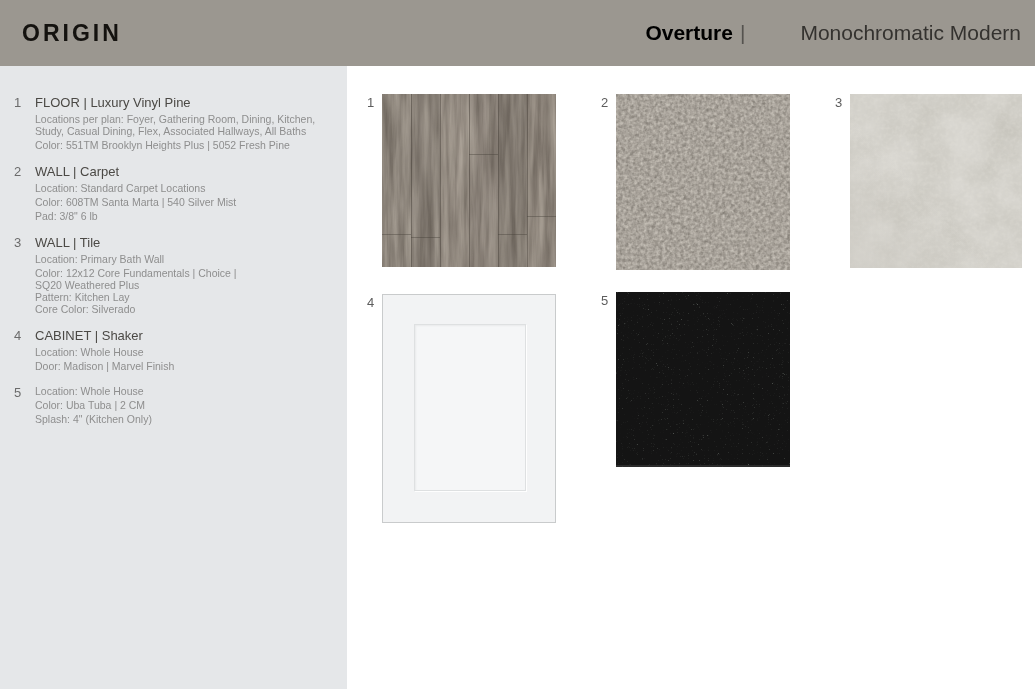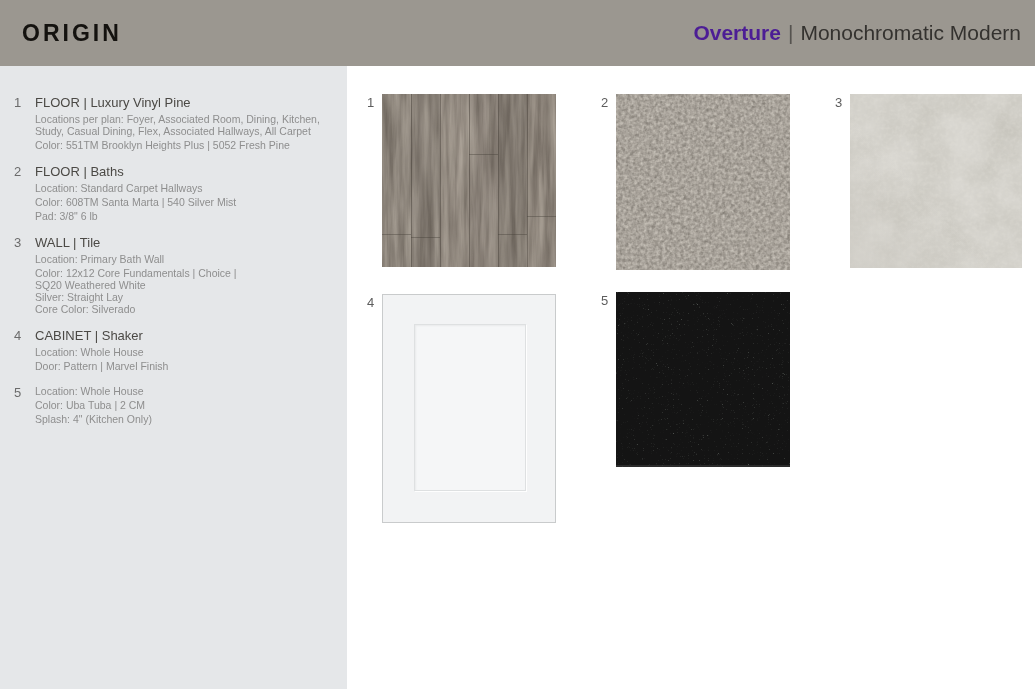--- a/index.html
+++ b/index.html
@@ -11,23 +11,23 @@
   
   .header{
     position:absolute;left:0;top:0;width:1035px;height:66px;
     background:#9b9790;display:flex;align-items:center;justify-content:space-between;
     box-sizing:border-box;padding:0 14px 0 22px;
   }
   .brand{
     font-size:23px;font-weight:700;letter-spacing:3px;color:#14120f;
   }
   .title{font-size:21px;color:#2e2d2b;white-space:nowrap;}
-  .title .collection{font-weight:700;color:#4c1d95;margin-left:12px;}
+  .title .collection{font-weight:700;color:#000000;margin-left:12px;}
   .title .divider{font-weight:400;color:#55534f;margin:0 7px;}
-  .title .scheme{font-weight:400;color:#34322f;}
+  .title .scheme{font-weight:400;color:#34322f;margin-left:48px;}
   
   .sidebar{
     position:absolute;left:0;top:66px;width:347px;height:623px;
     background:#e5e7e9;box-sizing:border-box;padding:29px 10px 0 0;
   }
   .item{display:flex;margin-bottom:11px;}
   .num{
     flex:0 0 21px;margin-left:14px;font-size:13px;line-height:15px;color:#6b6b6b;
   }
   .content{flex:1;}
@@ -63,70 +63,70 @@
     </div>
   </div>
 
   <div class="sidebar">
 
     <div class="item">
       <div class="num">1</div>
       <div class="content">
         <div class="heading">FLOOR | Luxury Vinyl Pine</div>
         <div class="para">
-          <div class="line">Locations per plan: Foyer, Associated Room, Dining, Kitchen,</div>
-          <div class="line">Study, Casual Dining, Flex, Associated Hallways, All Carpet</div>
+          <div class="line">Locations per plan: Foyer, Gathering Room, Dining, Kitchen,</div>
+          <div class="line">Study, Casual Dining, Flex, Associated Hallways, All Baths</div>
         </div>
         <div class="para">
           <div class="line">Color: 551TM Brooklyn Heights Plus | 5052 Fresh Pine</div>
         </div>
       </div>
     </div>
 
     <div class="item">
       <div class="num">2</div>
       <div class="content">
-        <div class="heading">FLOOR | Baths</div>
-        <div class="para">
-          <div class="line">Location: Standard Carpet Hallways</div>
+        <div class="heading">WALL | Carpet</div>
+        <div class="para">
+          <div class="line">Location: Standard Carpet Locations</div>
         </div>
         <div class="para">
           <div class="line">Color: 608TM Santa Marta | 540 Silver Mist</div>
         </div>
         <div class="para">
           <div class="line">Pad: 3/8" 6 lb</div>
         </div>
       </div>
     </div>
 
     <div class="item">
       <div class="num">3</div>
       <div class="content">
         <div class="heading">WALL | Tile</div>
         <div class="para">
           <div class="line">Location: Primary Bath Wall</div>
         </div>
         <div class="para">
           <div class="line">Color: 12x12 Core Fundamentals | Choice |</div>
-          <div class="line">SQ20 Weathered White</div>
-          <div class="line">Silver: Straight Lay</div>
+          <div class="line">SQ20 Weathered Plus</div>
+          <div class="line">Pattern: Kitchen Lay</div>
           <div class="line">Core Color: Silverado</div>
         </div>
       </div>
     </div>
 
     <div class="item">
       <div class="num">4</div>
       <div class="content">
         <div class="heading">CABINET | Shaker</div>
         <div class="para">
           <div class="line">Location: Whole House</div>
         </div>
         <div class="para">
-          <div class="line">Door: Pattern | Marvel Finish</div>
+          <div class="line">Door: Madison | Marvel Finish</div>
         </div>
       </div>
     </div>
 
     <div class="item">
       <div class="num">5</div>
       <div class="content">
         <div class="para">
           <div class="line">Location: Whole House</div>
         </div>

